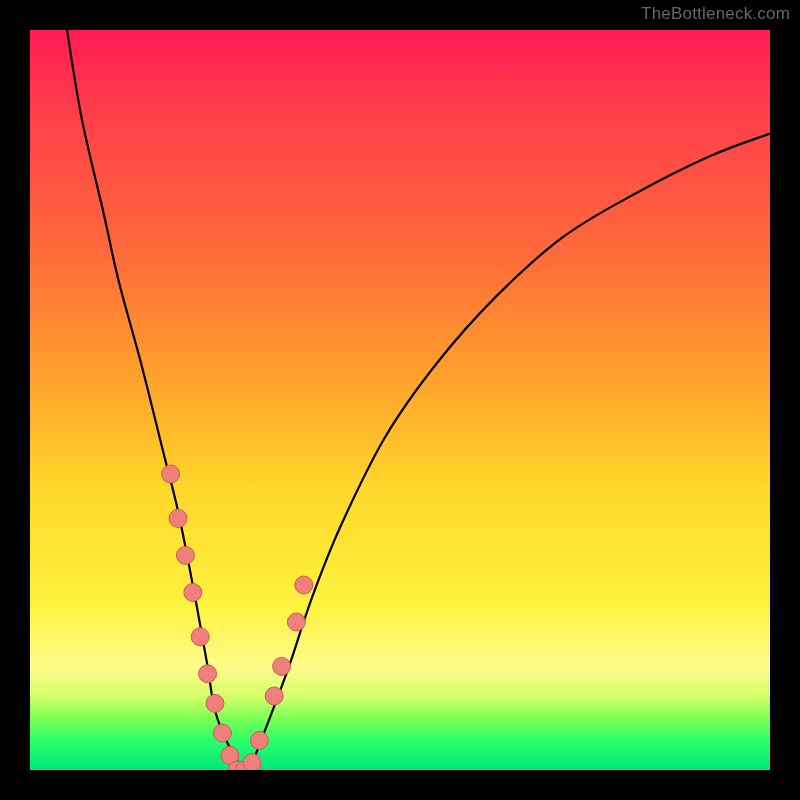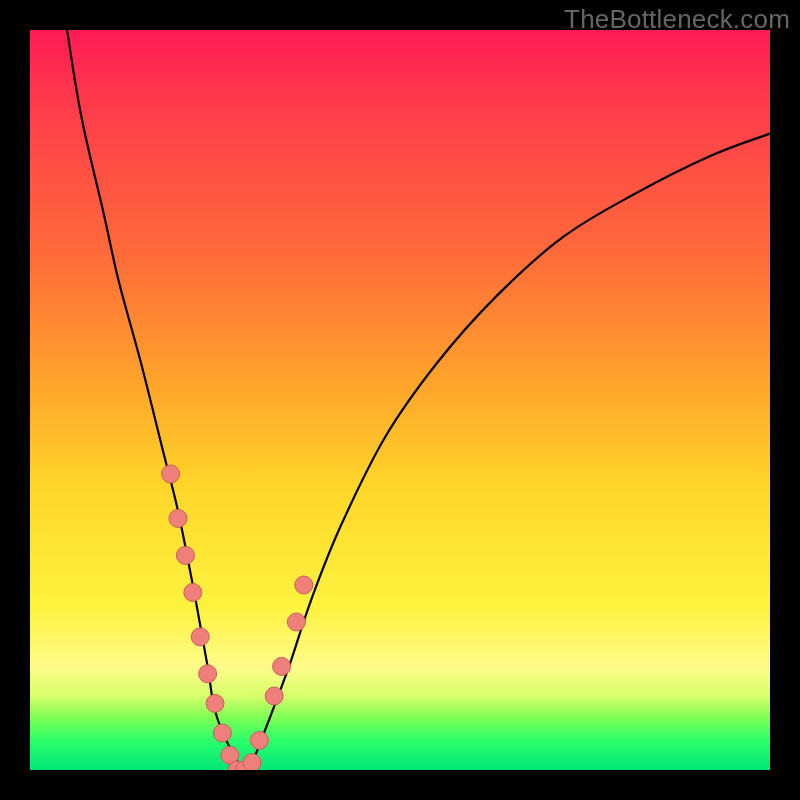--- a/index.html
+++ b/index.html
@@ -37,21 +37,21 @@
       #7dff55 93%,
       #2cff6a 96%,
       #00e67a 100%
     );
   }
   .watermark {
     position: absolute;
     top: 4px;
     right: 10px;
     color: #666;
-    font-size: 26px;
+    font-size: 17px;
     user-select: none;
     letter-spacing: 0.2px;
   }
   svg.curve {
     position: absolute;
     left: 0;
     top: 0;
     width: 740px;
     height: 740px;
   }

